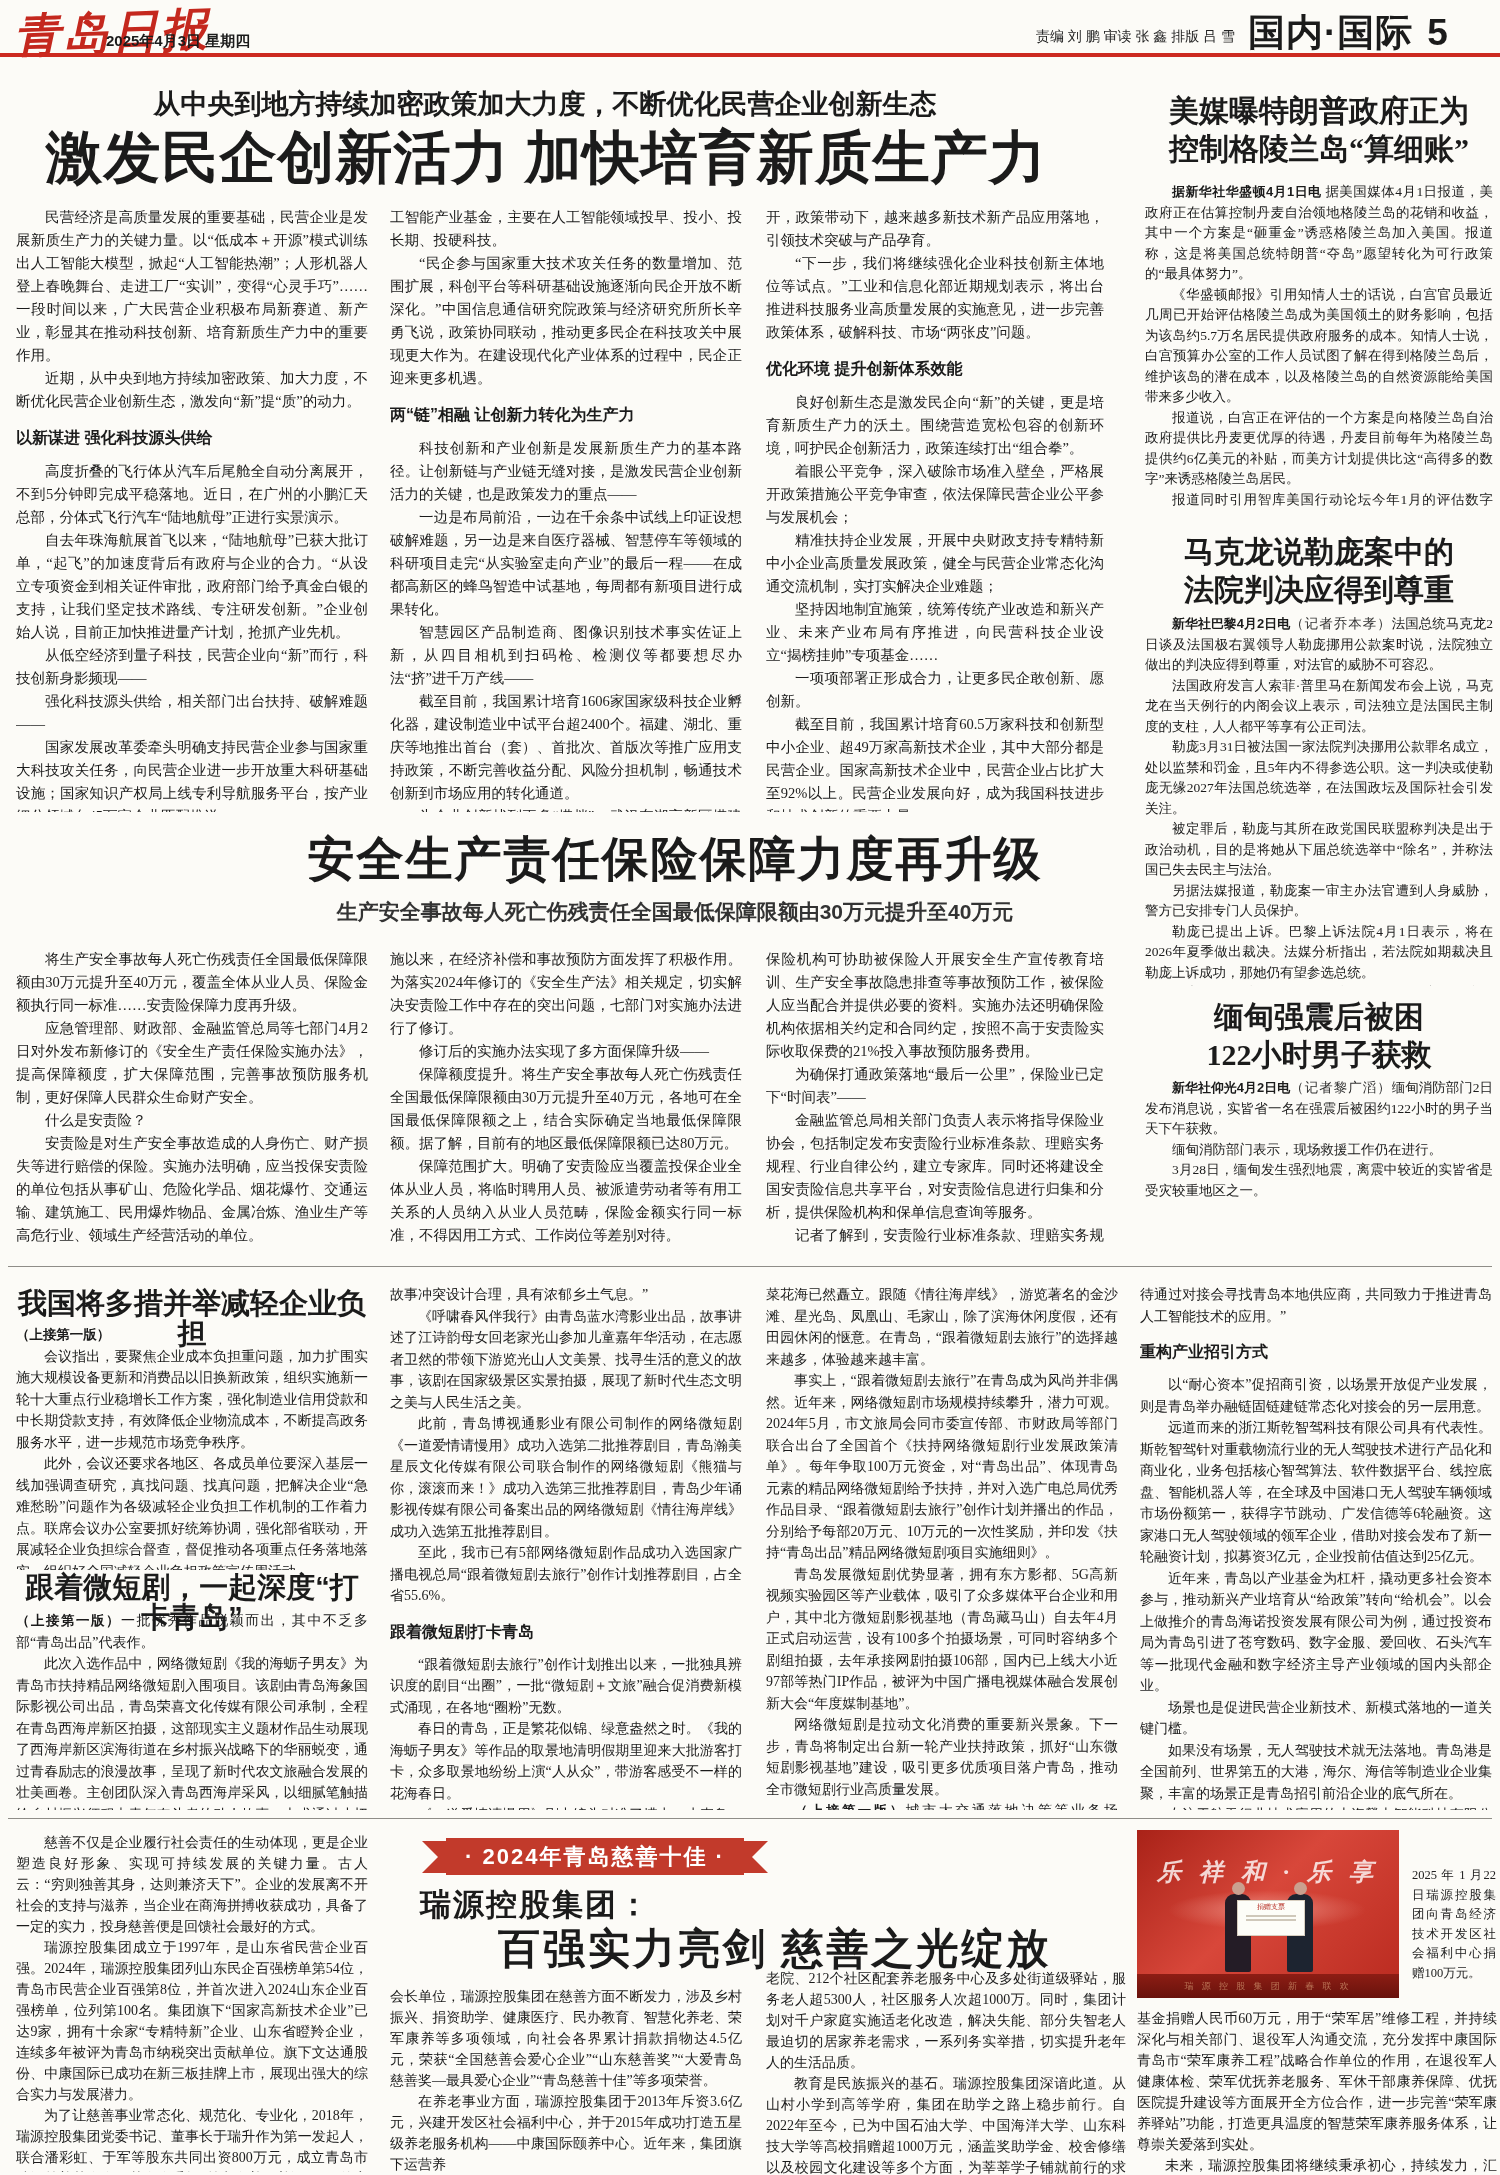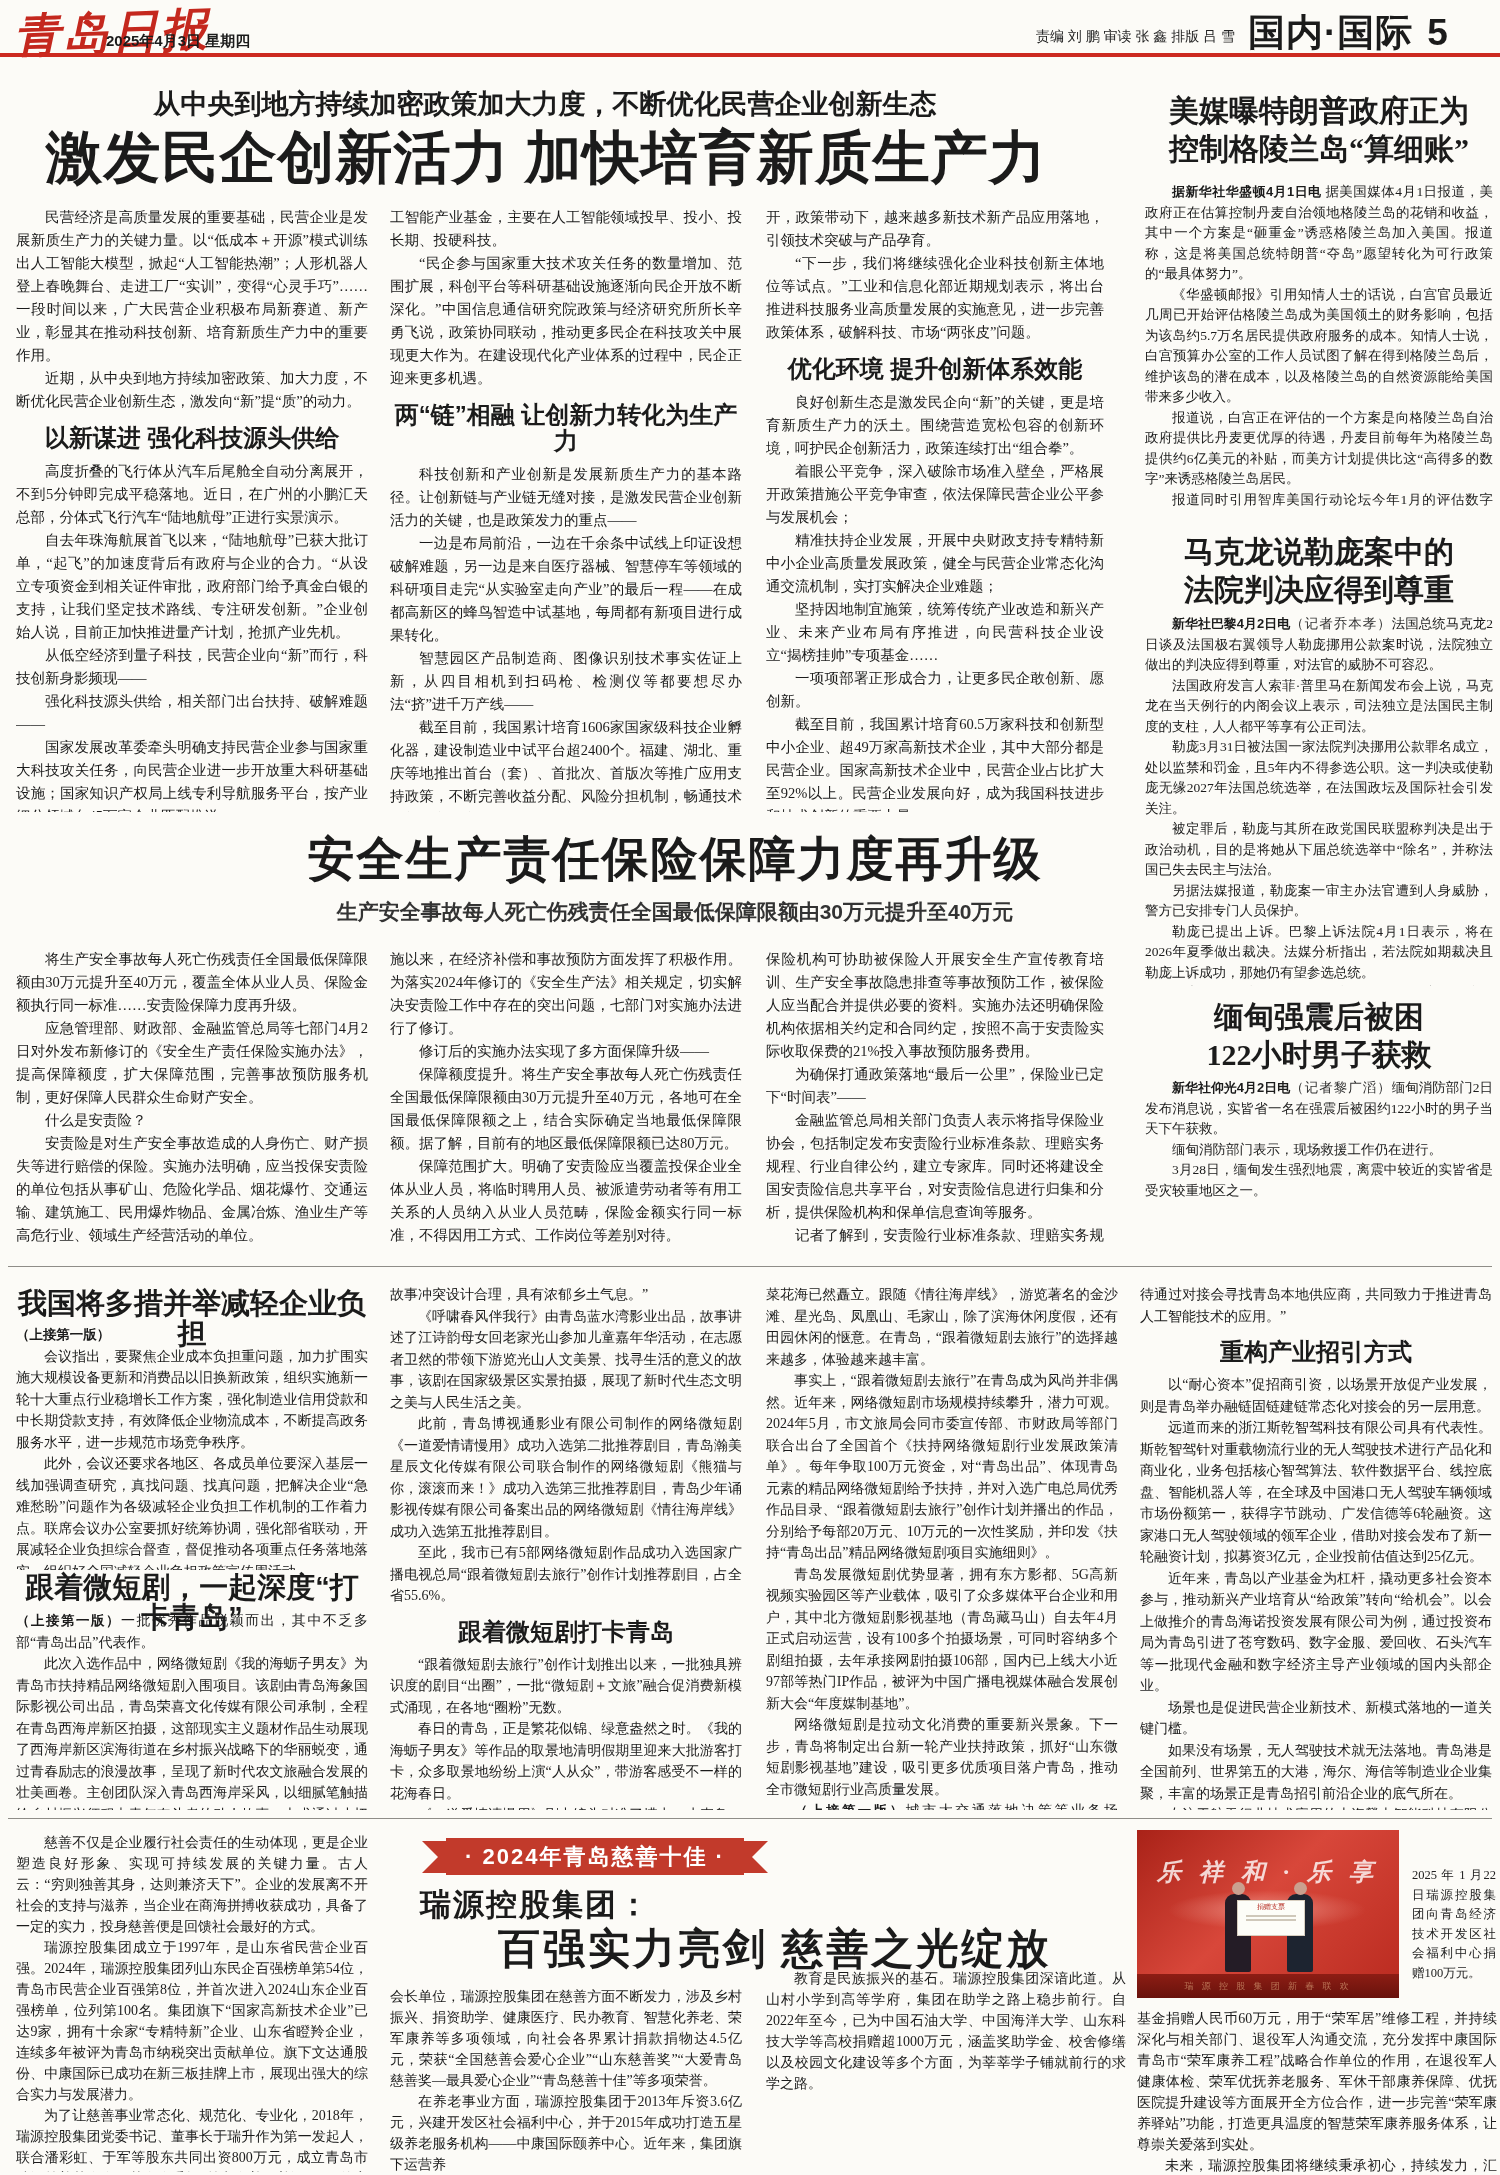--- a/index.html
+++ b/index.html
@@ -17,22 +17,22 @@
   .hsection .pn{margin-left:14px;}
   .redrule{position:absolute;left:0;top:53px;width:1500px;height:4px;background:#cc2a20;}
   
   .col{position:absolute;overflow:hidden;text-align:justify;}
   .lead-col,.safety-col{font-size:14.5px;line-height:23px;width:352px;}
   .side-col{font-size:13.5px;line-height:20.5px;width:348px;}
   .bot-col{font-size:14px;line-height:21.5px;width:352px;}
   .cha-col{font-size:14px;line-height:21px;width:352px;}
   .b-p{text-indent:2em;}
   .b-c{text-indent:0;}
-  .b-h{font-family:"Liberation Sans","DejaVu Sans",sans-serif;font-weight:bold;font-size:24px;
-       text-align:center;text-indent:0;margin:12px 0 9px 0;line-height:26px;}
+  .b-h{font-family:"Liberation Sans","DejaVu Sans",sans-serif;font-weight:bold;font-size:16px;
+       text-align:left;text-indent:0;margin:12px 0 9px 0;line-height:26px;}
   .b-p b,.b-c b{font-family:"Liberation Sans","DejaVu Sans",sans-serif;font-size:0.96em;}
   .b-p .kai,.b-c .kai{letter-spacing:1px;color:#333;}
   
   .kicker{position:absolute;left:0;top:86px;width:1090px;text-align:center;font-size:27px;font-weight:bold;
           font-family:"Liberation Sans","DejaVu Sans",sans-serif;}
   .headline{position:absolute;left:0;top:120px;width:1092px;text-align:center;font-size:57px;font-weight:900;
             letter-spacing:1px;font-family:"Liberation Serif","DejaVu Serif",serif;}
   
   .side-title{position:absolute;left:1145px;width:348px;text-align:center;font-weight:900;font-size:30px;
               line-height:38px;font-family:"Liberation Serif",serif;}
@@ -219,20 +219,21 @@
       <div class="b-p">为了让慈善事业常态化、规范化、专业化，2018年，瑞源控股集团党委书记、董事长于瑞升作为第一发起人，联合潘彩虹、于军等股东共同出资800万元，成立青岛市瑞源慈善基金会。基金会秉承“慈心向善，善泽天下”的宗旨，在养老和助学两大领域持续发力，基金会已累计捐赠3200万元，累计对接善款2400余万元，惠及众多有需要的人群。</div>
     </div>
   <div class="badge">·  2024年青岛慈善十佳  ·</div>
   <div class="cha-t1">瑞源控股集团：</div>
   <div class="cha-t2">百强实力亮剑  慈善之光绽放</div>
   <div class="col cha-col" style="left:390px;top:1986px;height:188px;">
       <div class="b-c">会长单位，瑞源控股集团在慈善方面不断发力，涉及乡村振兴、捐资助学、健康医疗、民办教育、智慧化养老、荣军康养等多项领域，向社会各界累计捐款捐物达4.5亿元，荣获“全国慈善会爱心企业”“山东慈善奖”“大爱青岛慈善奖—最具爱心企业”“青岛慈善十佳”等多项荣誉。</div>
       <div class="b-p">在养老事业方面，瑞源控股集团于2013年斥资3.6亿元，兴建开发区社会福利中心，并于2015年成功打造五星级养老服务机构——中康国际颐养中心。近年来，集团旗下运营养</div>
     </div>
   <div class="col cha-col" style="left:766px;top:1968px;height:206px;width:360px;">
+      <div class="b-c">老院、212个社区配套养老服务中心及多处街道级驿站，服务老人超5300人，社区服务人次超1000万。同时，集团计划对千户家庭实施适老化改造，解决失能、部分失智老人最迫切的居家养老需求，一系列务实举措，切实提升老年人的生活品质。</div>
       <div class="b-p">教育是民族振兴的基石。瑞源控股集团深谙此道。从山村小学到高等学府，集团在助学之路上稳步前行。自2022年至今，已为中国石油大学、中国海洋大学、山东科技大学等高校捐赠超1000万元，涵盖奖助学金、校舍修缮以及校园文化建设等多个方面，为莘莘学子铺就前行的求学之路。</div>
     </div>
 
   <div class="photo">
     <div class="banner">乐 祥 和 · 乐 享</div>
     <div class="glow"></div>
     <div class="fig f1"></div>
     <div class="fig f2"></div>
     <div class="check">
       <div>捐赠支票</div>

